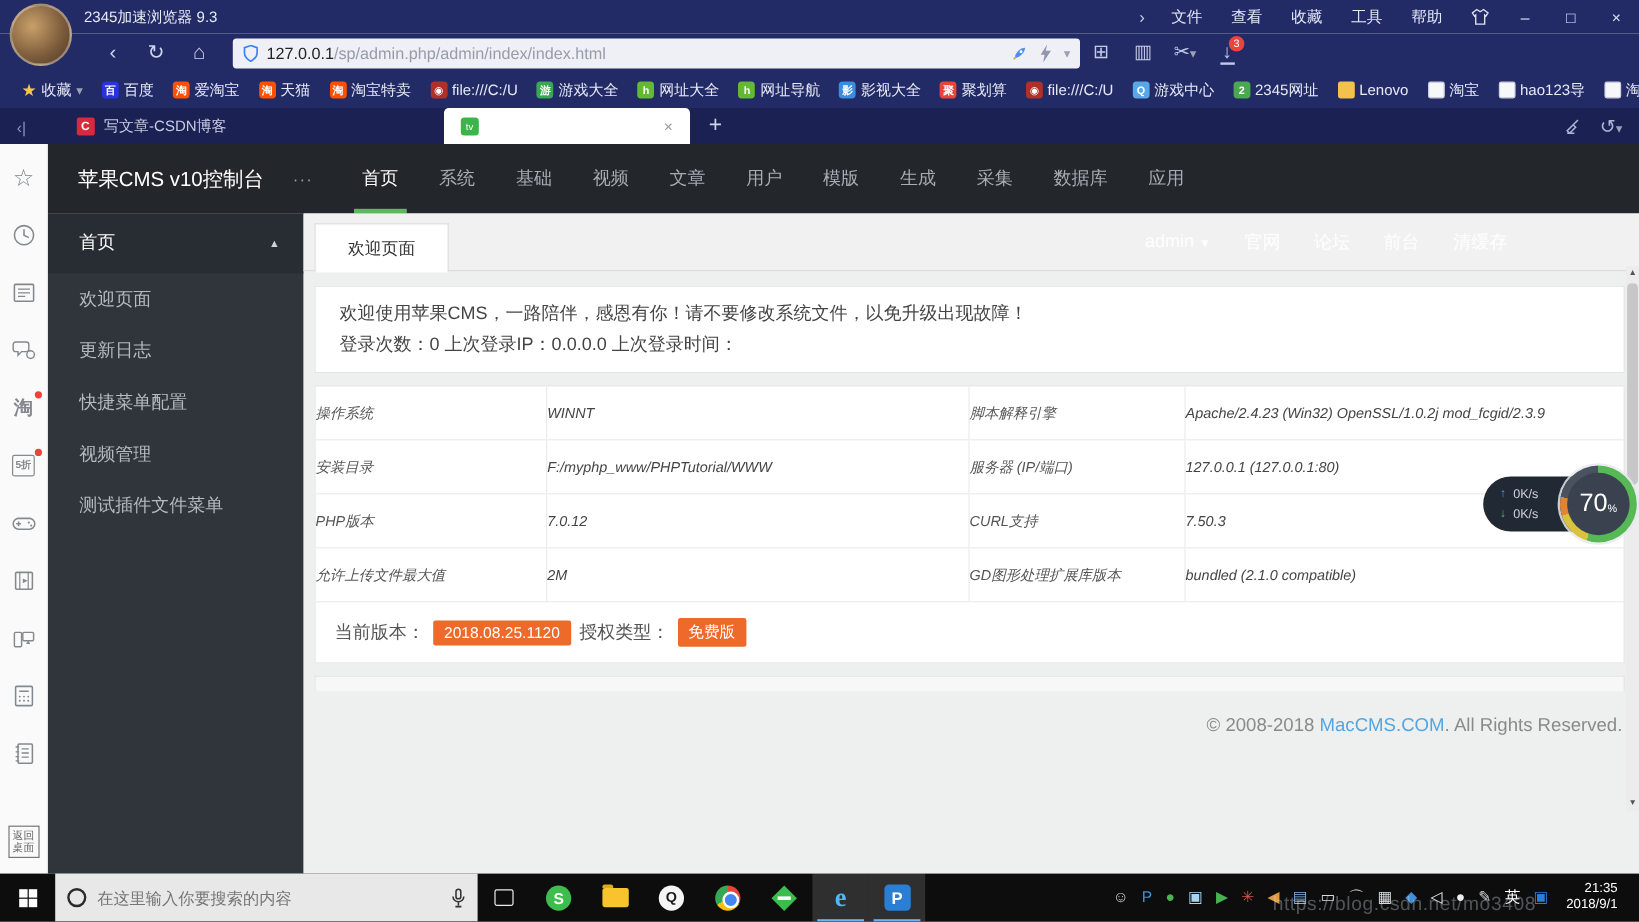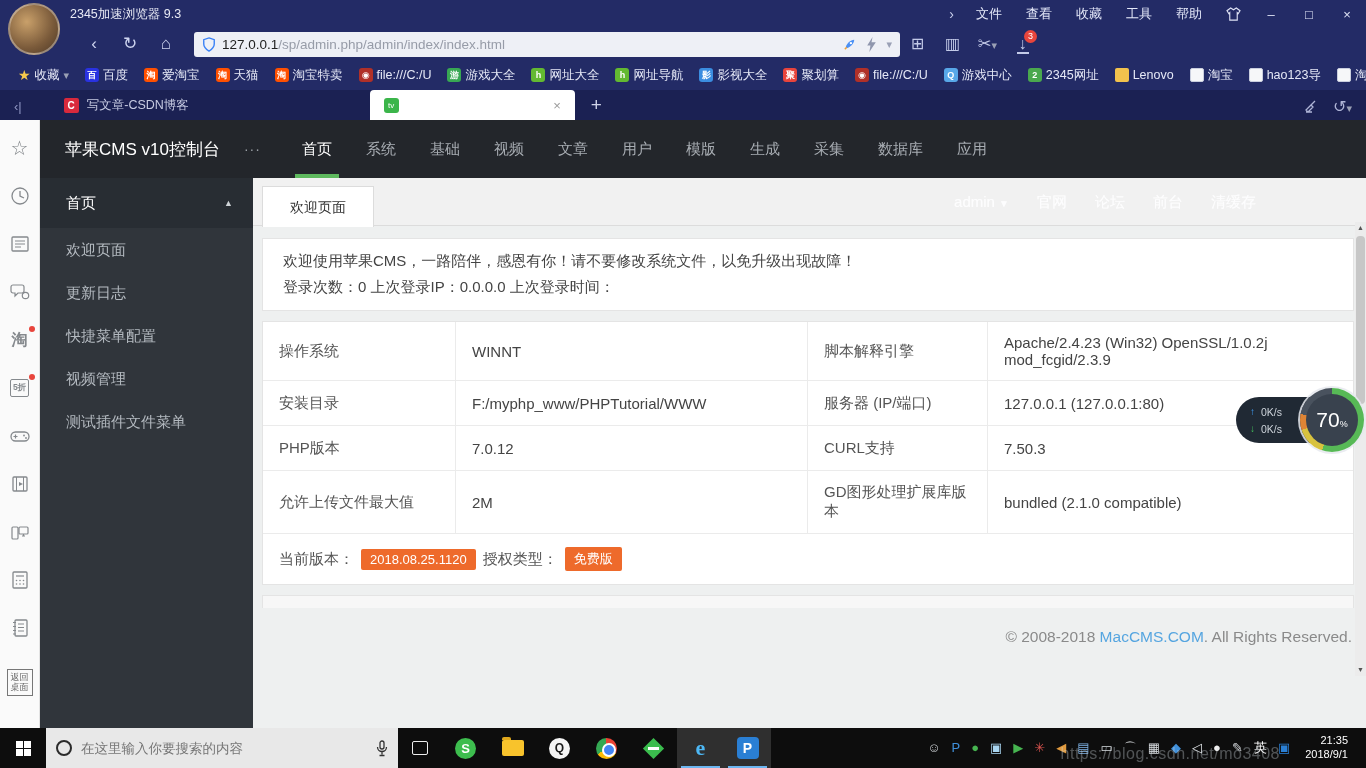--- a/index.html
+++ b/index.html
@@ -63,21 +63,21 @@
 
   
   .cms { display:flex; height:608px; position:relative;}
   .leftstrip { width:40px; background:#fafafa; border-right:1px solid #e3e3e3; display:flex; flex-direction:column;
     align-items:center; padding-top:16px; gap:24px;}
   .strip-ic { position:relative; color:#85898d; width:24px; height:24px; display:flex; align-items:center; justify-content:center;}
   .strip-star { font-size:20px; color:#7f8387;}
   .strip-tao { font-size:16px; font-weight:bold; color:#85898d;}
   .reddot { position:absolute; top:-2px; right:-3px; width:6px; height:6px; border-radius:50%; background:#e8453c;}
   .strip-coupon { font-size:8.5px; border:1.3px solid #85898d; border-radius:2px; padding:2px 2px; color:#85898d; font-weight:bold;}
-  .desk-box { border:1.3px solid #777; padding:2px 3px; font-size:9px; color:#666; line-height:1.15; text-align:center; margin-top:5px;}
+  .desk-box { border:1.3px solid #777; padding:2px 3px; font-size:9px; color:#666; line-height:1.15; text-align:center; margin-top:24px;}
 
   .cms-main { flex:1; display:flex; flex-direction:column; }
   .cms-header { height:58px; background:#23262b; display:flex; align-items:center; padding-left:25px; }
   .brand { color:#fff; font-size:17px; white-space:nowrap;}
   .nav-dots { color:#9aa0a6; font-size:14px; margin:0 24px; letter-spacing:1px;}
   .nav-item { color:#a8adb3; font-size:15px; padding:0 17px; height:58px; line-height:58px; position:relative; white-space:nowrap;}
   .nav-item.active { color:#fff; }
   .nav-item.active::after { content:""; position:absolute; left:10px; right:10px; bottom:0; height:4px; background:#5eb95e;}
 
   .cms-body { flex:1; display:flex; }
@@ -94,21 +94,21 @@
   .admin-links span { white-space:nowrap; text-shadow:0 0 1px rgba(255,255,255,.6);}
 
   .panel { background:#fff; border:1px solid #e4e4e4; margin:0 12px 0 9px;}
   .welcome { margin-top:12px; padding:13px 20px; }
   .welcome .l1 { font-size:15px; color:#444; margin-bottom:7px;}
   .welcome .l2 { font-size:15px; color:#444;}
   .server { margin-top:10px; }
   .srv-title { height:38px; line-height:38px; background:#f7f7f7; border-bottom:1px solid #e7e7e7;
     padding-left:16px; font-size:15px; color:#555;}
   .srv-row { display:flex; border-bottom:1px solid #ebebeb; }
-  .srv-cell { padding:12px 16px; font-size:15px; min-height:44px; display:flex; align-items:center;}
+  .srv-cell { padding:12px 0; font-size:12px; min-height:44px; display:flex; align-items:center;font-style:italic;}
   .c1 { width:193px; color:#555; border-right:1px solid #ebebeb;}
   .c2 { width:352px; color:#444; border-right:1px solid #ebebeb;}
   .c3 { width:180px; color:#555; border-right:1px solid #ebebeb;}
   .c4 { flex:1; color:#444; }
   .srv-version { padding:13px 16px; display:flex; align-items:center; gap:7px; font-size:15px; color:#555;}
   .obadge { background:#ee6a2b; color:#fff; font-size:13px; padding:3px 9px; border-radius:2px;}
   .next-sliver { margin-top:10px; height:13px; background:#f7f7f7; border-bottom:none;}
   .content-footer { margin:20px 14px 0 0; text-align:right; font-size:15.5px; color:#8a8a8a;}
   .content-footer .lnk { color:#55a5e0; }
 

